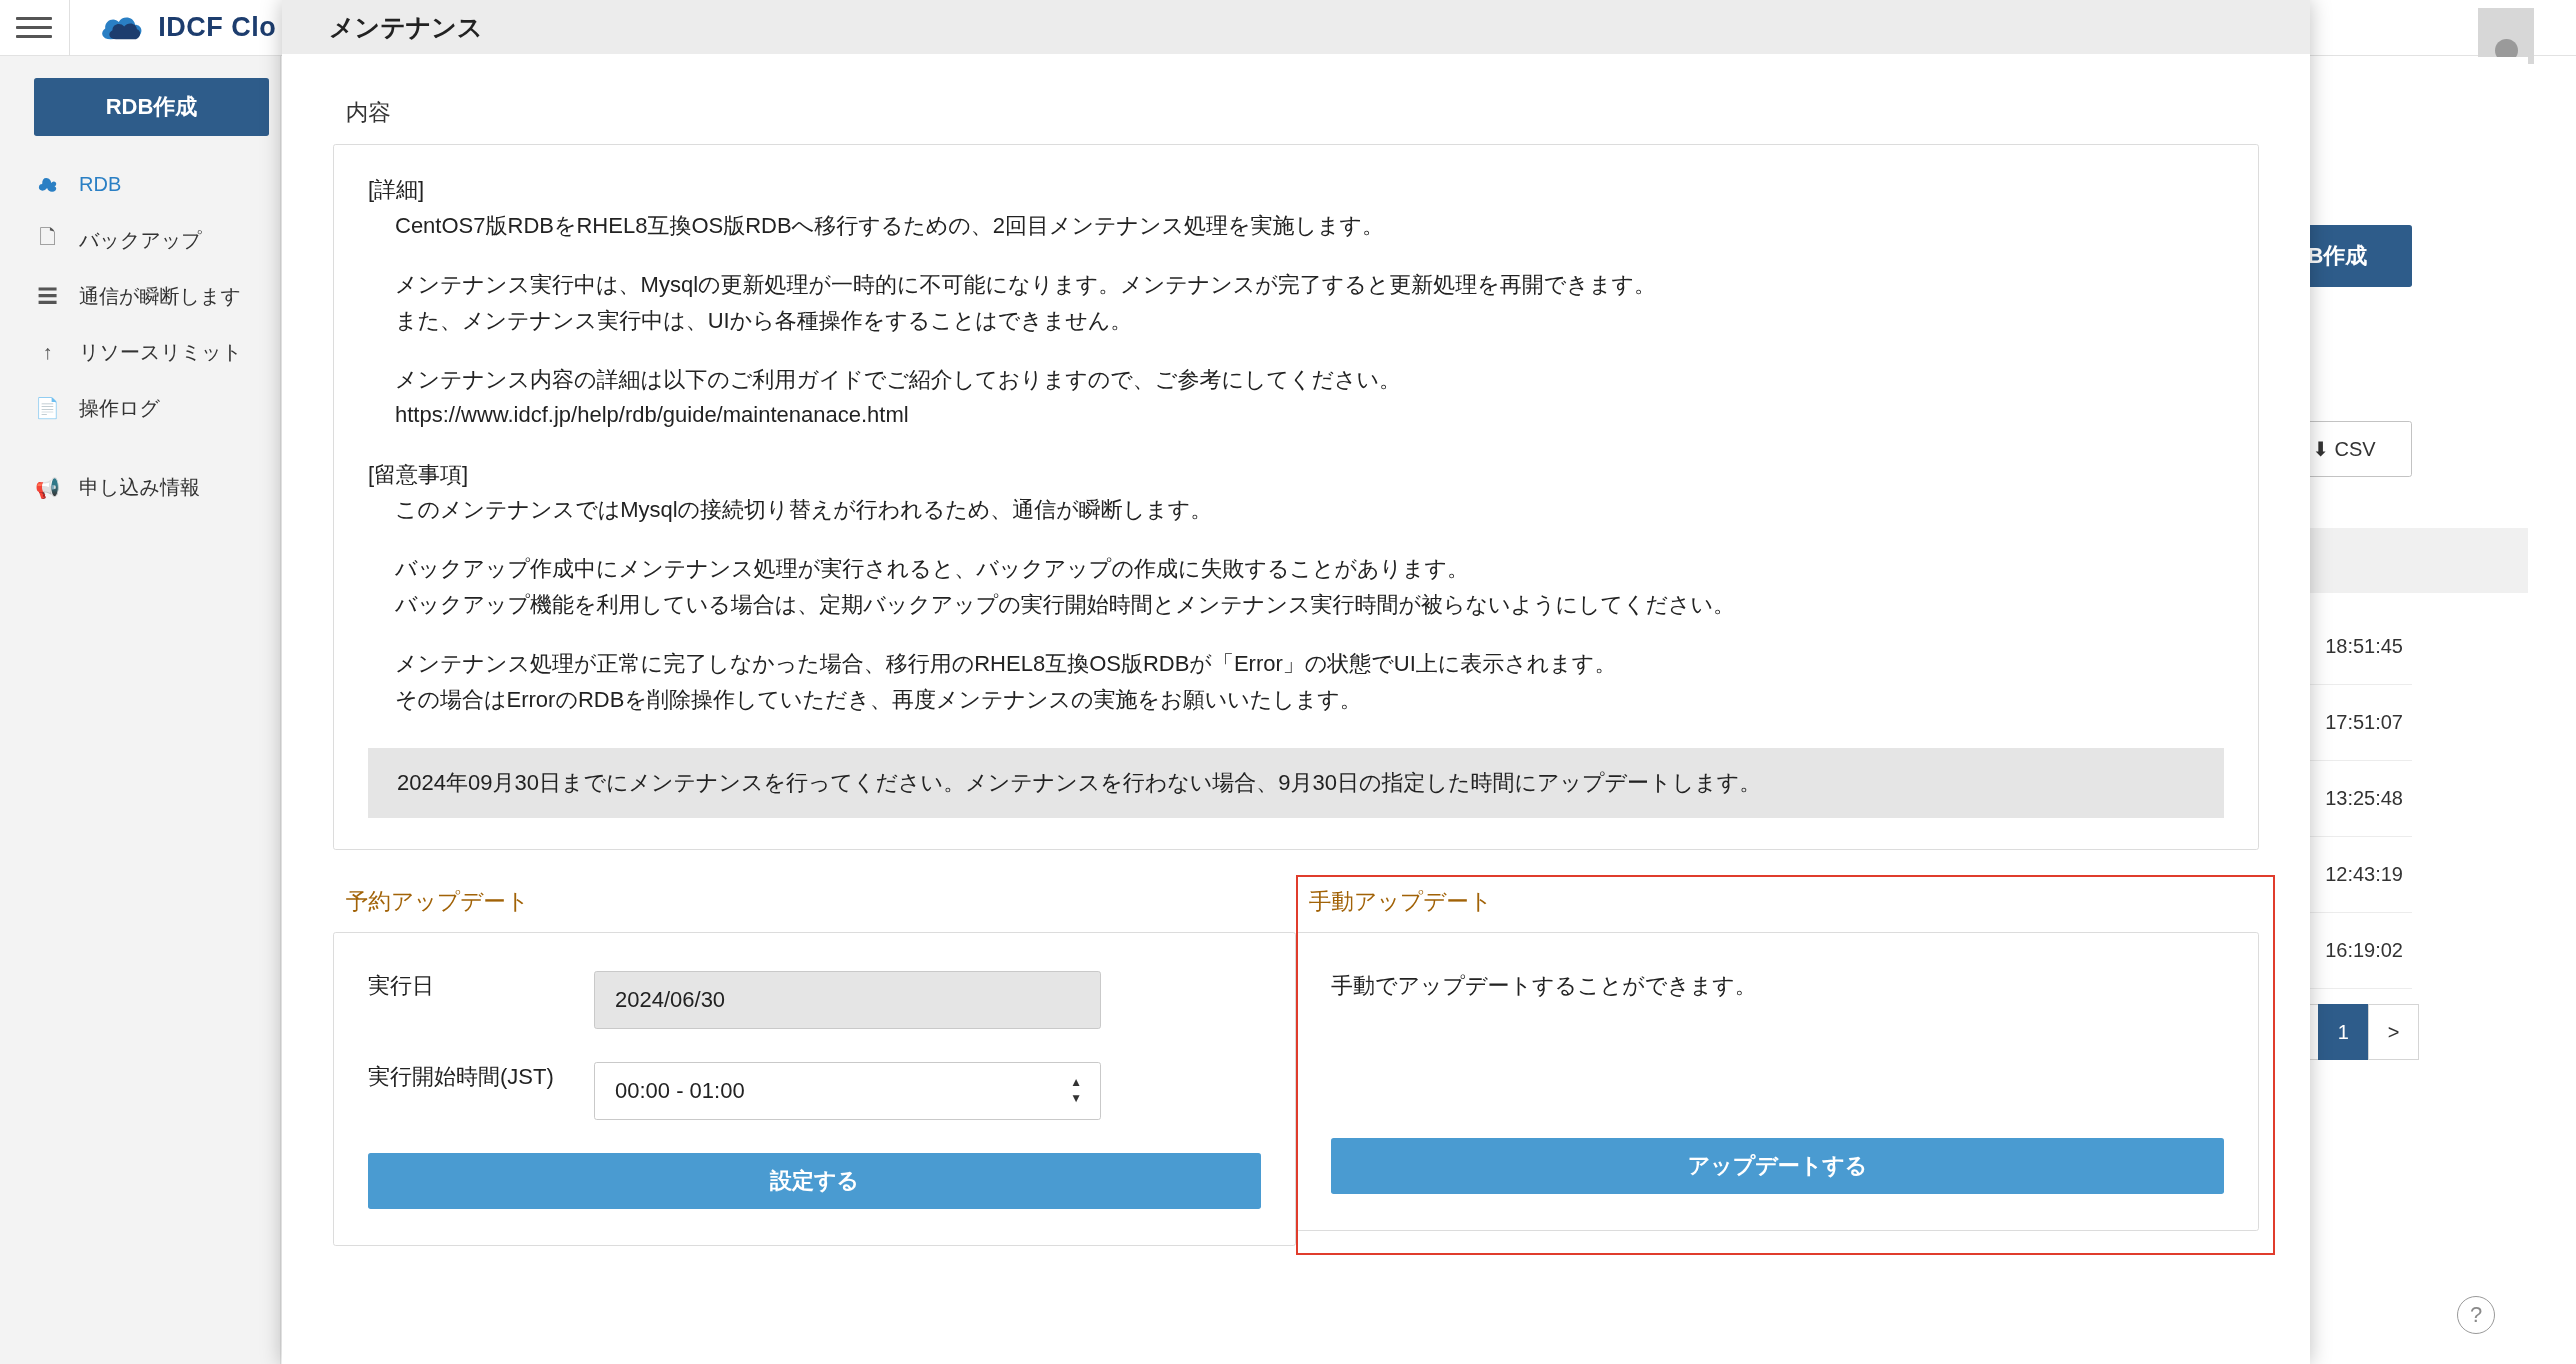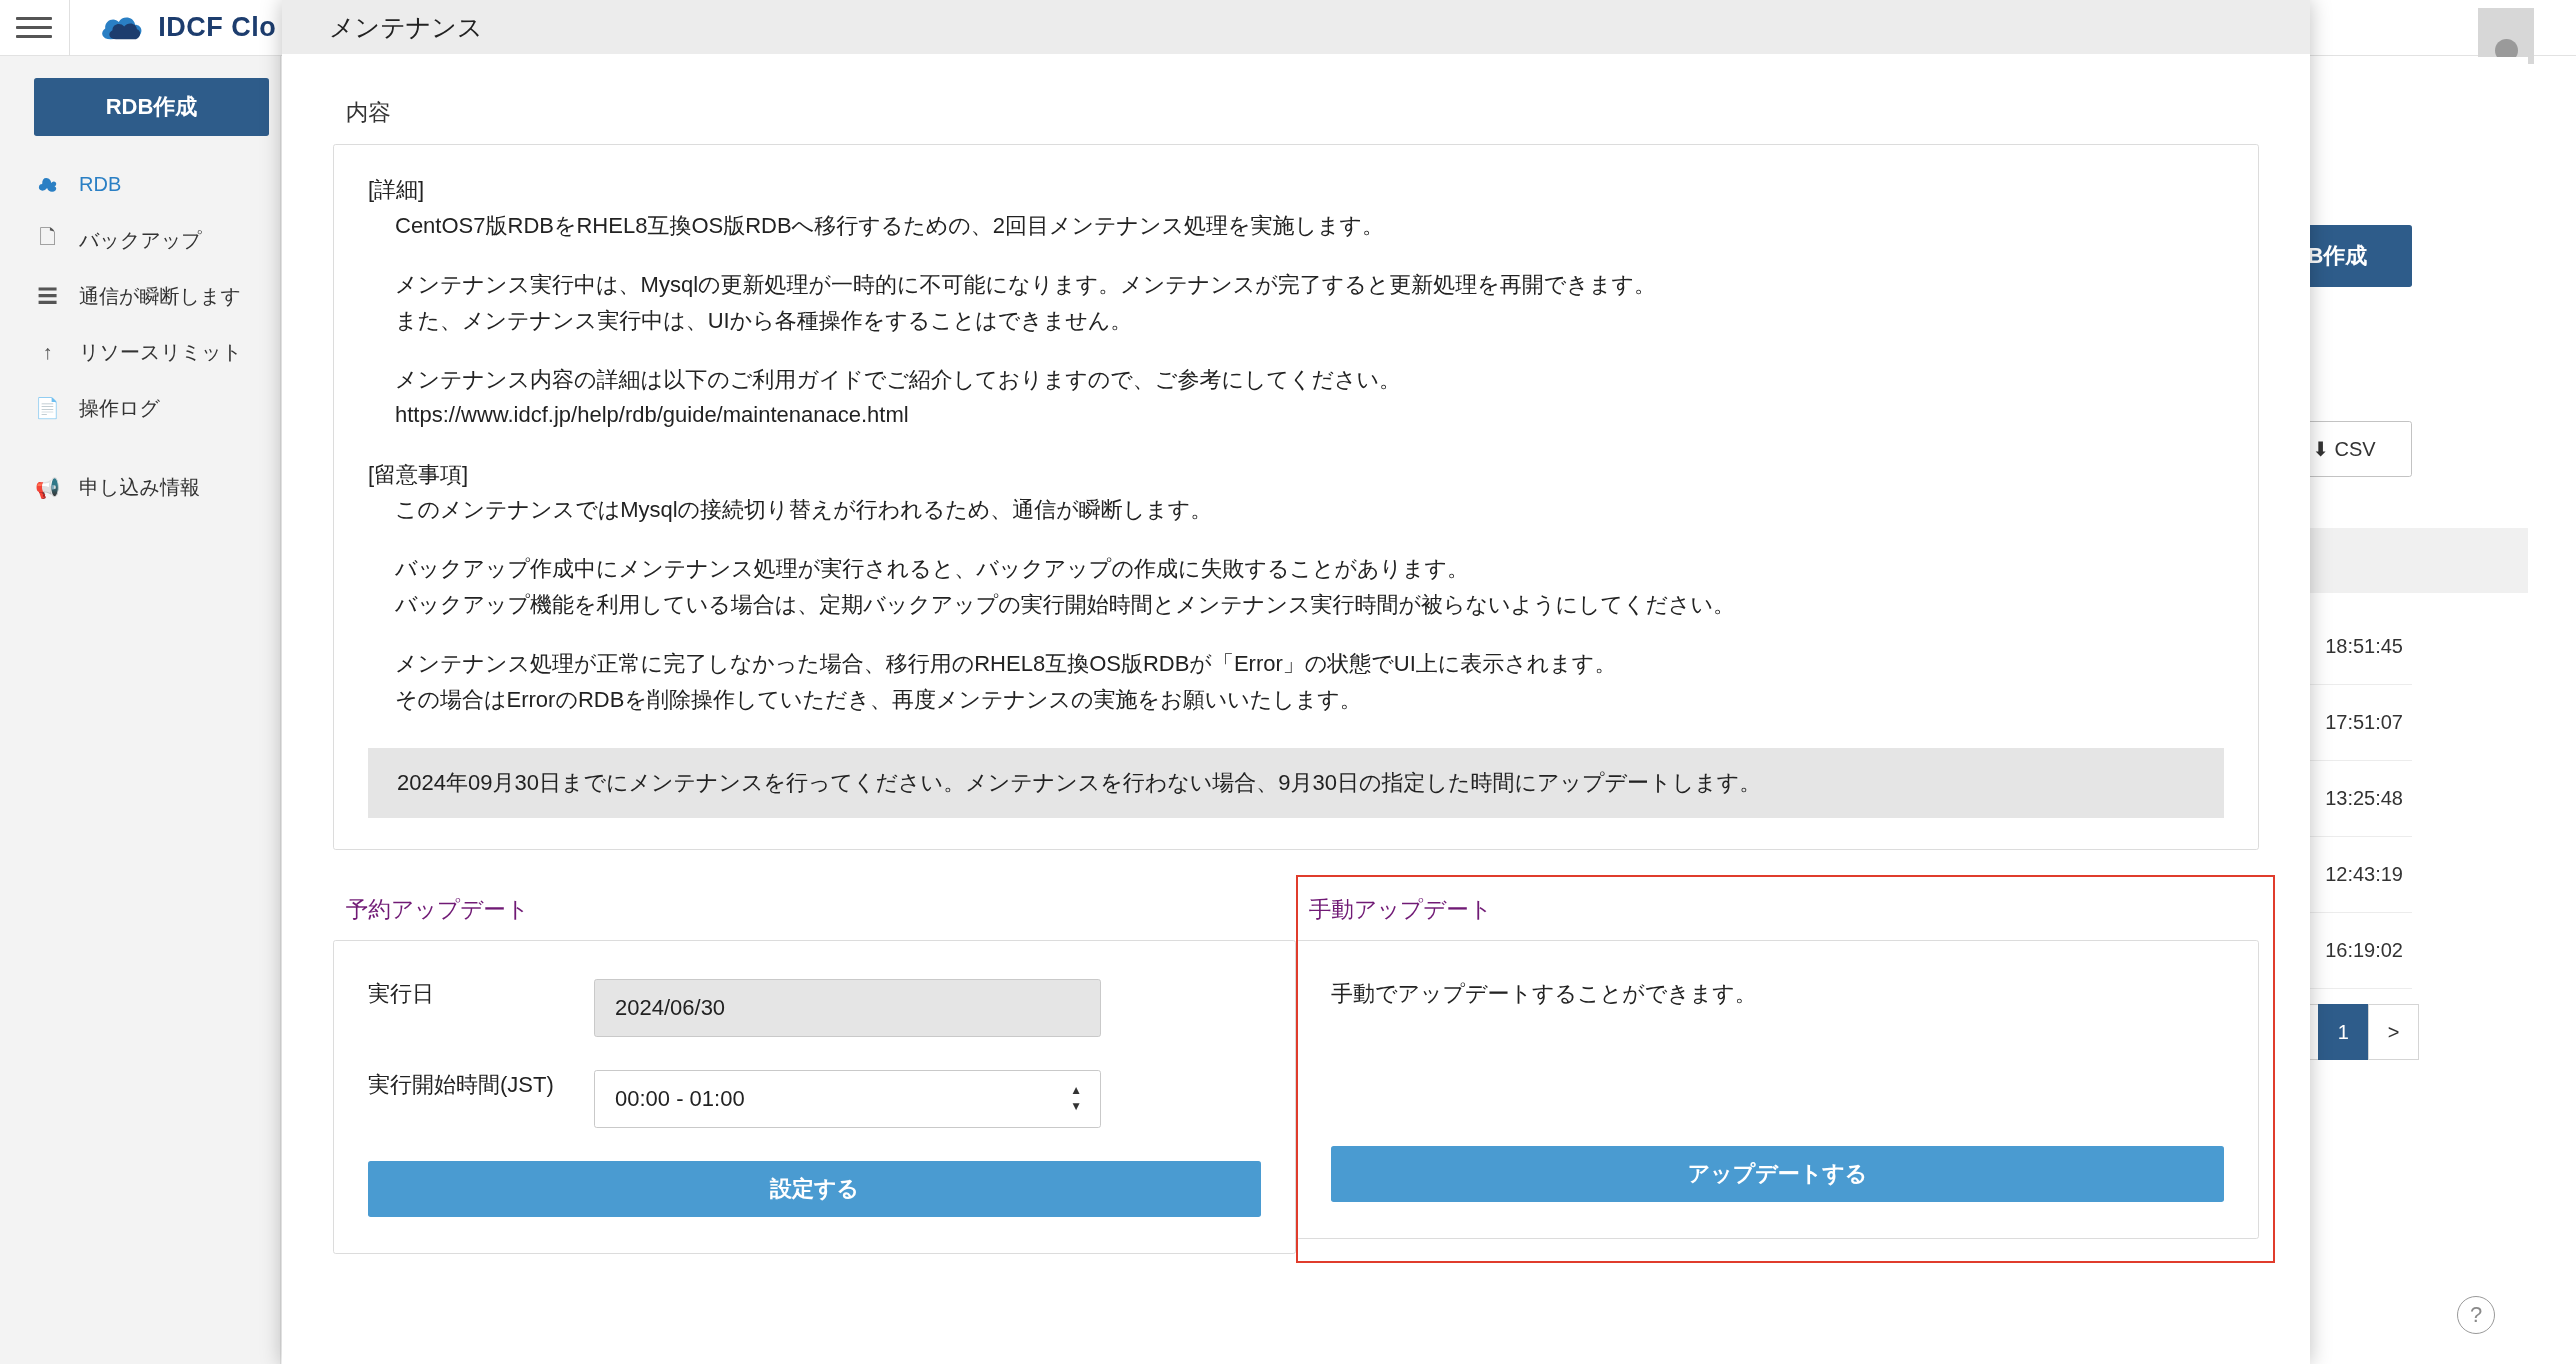--- a/index.html
+++ b/index.html
@@ -124,42 +124,42 @@
   }
 
   
   .modal {
     position: absolute; left: 282px; top: 0; width: 2028px; height: 1365px;
     background: #fff; box-shadow: 0 0 20px rgba(0,0,0,.25);
   }
   .modal-header {
     height: 54px; background: #ececec; padding: 0 47px;
     display: flex; align-items: center;
-    font-size: 25px; color: #222;
+    font-size: 25px; color: #222; font-weight: bold;
   }
   .modal-body { padding: 0 51px; }
   .section-label {
     font-size: 22.6px; color: #333; margin: 43px 0 16.3px 12.7px;
   }
   .content-box {
     border: 0.9px solid #dcdcdc; border-radius: 2.7px; padding: 27px 34px 31px 34px;
   }
   .para { font-size: 22px; color: #222; line-height: 1.62; margin: 0 0 0 0; }
   .para.indent { padding-left: 27px; }
   .spacer { height: 23.5px; }
   .notice {
     margin-top: 31px; background: #e5e5e5; padding: 20px 29px;
     font-size: 22px; color: #222;
   }
 
   .two-col {
     display: flex; gap: 0; margin-top: 36px; position: relative;
   }
   .col { width: 50%; }
-  .col-title { font-size: 22.6px; color: #701a75; margin-left: 12.7px; margin-top: 8px; }
+  .col-title { font-size: 22.6px; color: #a16207; margin-left: 12.7px; }
   .col-inner {
     border: 0.9px solid #dcdcdc; border-radius: 2.7px; margin-top: 14.5px; padding: 38px 34px 36px 34px;
     min-height: 299px; position: relative;
   }
   .col.manual .col-inner { border-color: #dcdcdc; }
   .field-row {
     display: flex; align-items: flex-start; margin-bottom: 33px;
   }
   .field-label { font-size: 22px; color: #222; width: 226px; }
   .field-input {

